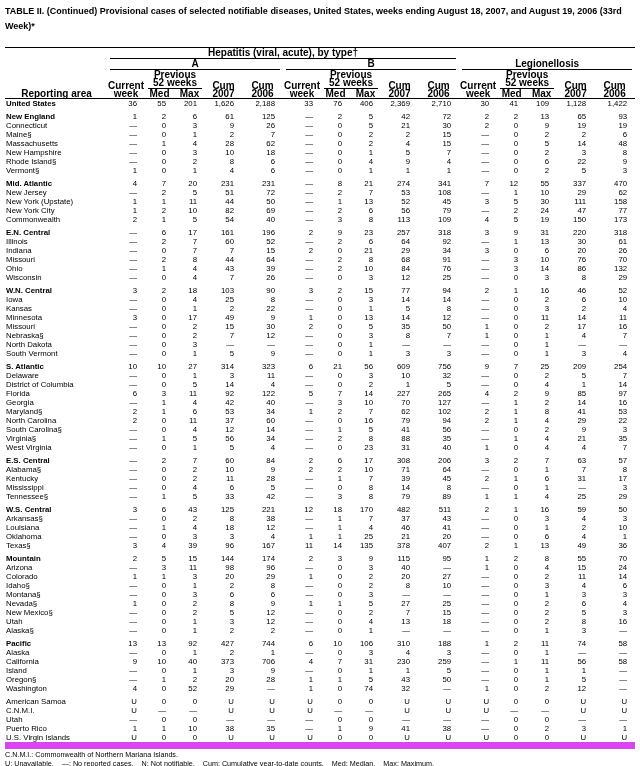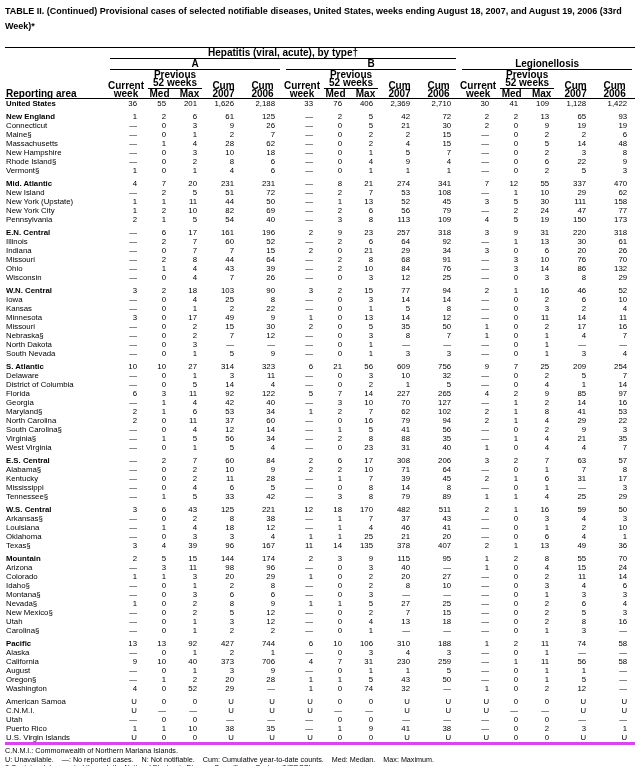--- a/index.html
+++ b/index.html
@@ -3,24 +3,24 @@
 <meta charset="utf-8">
 <style>
   * { margin:0; padding:0; box-sizing:border-box; }
   html,body { width:640px; height:766px; background:#fff; color:#000;
     font-family:"Liberation Sans", sans-serif; overflow:hidden; }
   body { padding:4px 5px 0 5px; }
   .title { font-size:9px; font-weight:bold; line-height:15px; margin-bottom:13px; }
   table { width:630px; border-collapse:collapse; table-layout:fixed; border-top:1px solid #000; }
   thead th { font-size:10px; font-weight:bold; vertical-align:bottom; text-align:center;
     line-height:8px; padding:1px 0 0 0; white-space:normal; }
-  th.area-h { text-align:left; vertical-align:bottom; padding-left:1px; }
+  th.area-h { text-align:center; vertical-align:bottom; padding-left:1px; }
   .rule { border-bottom:1px solid #000; padding-bottom:1px; margin:0 3px; }
   thead { border-bottom:1px solid #000; }
-  tbody { border-bottom:3px solid #d946ef; }
+  tbody { border-bottom:7px solid #d946ef; }
   tbody td { font-size:7.8px; line-height:9px; height:9px; white-space:nowrap; overflow:hidden; vertical-align:bottom; }
   td.area { text-align:left; padding-left:1px; }
   td.num { text-align:right; padding-right:8px; }
   .bold { font-weight:bold; }
   tr.spacer td { height:4px; line-height:4px; font-size:1px; }
   .footnotes { margin-top:2px; font-size:7.2px; line-height:8.5px; }
   .footnotes p { white-space:pre-wrap; }
 </style>
 </head>
 <body>
@@ -257,21 +257,21 @@
         <td class="num">21</td>
         <td class="num">274</td>
         <td class="num">341</td>
         <td class="num">7</td>
         <td class="num">12</td>
         <td class="num">55</td>
         <td class="num">337</td>
         <td class="num">470</td>
       </tr>
       <tr>
-        <td class="area">New Island</td>
+        <td class="area">New Jersey</td>
         <td class="num">—</td>
         <td class="num">2</td>
         <td class="num">5</td>
         <td class="num">51</td>
         <td class="num">72</td>
         <td class="num">—</td>
         <td class="num">2</td>
         <td class="num">7</td>
         <td class="num">53</td>
         <td class="num">108</td>
@@ -311,21 +311,21 @@
         <td class="num">6</td>
         <td class="num">56</td>
         <td class="num">79</td>
         <td class="num">—</td>
         <td class="num">2</td>
         <td class="num">24</td>
         <td class="num">47</td>
         <td class="num">77</td>
       </tr>
       <tr>
-        <td class="area">Pennsylvania</td>
+        <td class="area">Commonwealth</td>
         <td class="num">2</td>
         <td class="num">1</td>
         <td class="num">5</td>
         <td class="num">54</td>
         <td class="num">40</td>
         <td class="num">—</td>
         <td class="num">3</td>
         <td class="num">8</td>
         <td class="num">113</td>
         <td class="num">109</td>
@@ -569,21 +569,21 @@
         <td class="num">1</td>
         <td class="num">—</td>
         <td class="num">—</td>
         <td class="num">—</td>
         <td class="num">0</td>
         <td class="num">1</td>
         <td class="num">—</td>
         <td class="num">—</td>
       </tr>
       <tr>
-        <td class="area">South Nevada</td>
+        <td class="area">South Vermont</td>
         <td class="num">—</td>
         <td class="num">0</td>
         <td class="num">1</td>
         <td class="num">5</td>
         <td class="num">9</td>
         <td class="num">—</td>
         <td class="num">0</td>
         <td class="num">1</td>
         <td class="num">3</td>
         <td class="num">3</td>
@@ -1103,21 +1103,21 @@
         <td class="num">4</td>
         <td class="num">13</td>
         <td class="num">18</td>
         <td class="num">—</td>
         <td class="num">0</td>
         <td class="num">2</td>
         <td class="num">8</td>
         <td class="num">16</td>
       </tr>
       <tr>
-        <td class="area">Carolina§</td>
+        <td class="area">Alaska§</td>
         <td class="num">—</td>
         <td class="num">0</td>
         <td class="num">1</td>
         <td class="num">2</td>
         <td class="num">2</td>
         <td class="num">—</td>
         <td class="num">0</td>
         <td class="num">1</td>
         <td class="num">—</td>
         <td class="num">—</td>
@@ -1178,21 +1178,21 @@
         <td class="num">31</td>
         <td class="num">230</td>
         <td class="num">259</td>
         <td class="num">—</td>
         <td class="num">1</td>
         <td class="num">11</td>
         <td class="num">56</td>
         <td class="num">58</td>
       </tr>
       <tr>
-        <td class="area">August</td>
+        <td class="area">Island</td>
         <td class="num">—</td>
         <td class="num">0</td>
         <td class="num">1</td>
         <td class="num">3</td>
         <td class="num">9</td>
         <td class="num">—</td>
         <td class="num">0</td>
         <td class="num">1</td>
         <td class="num">1</td>
         <td class="num">5</td>

